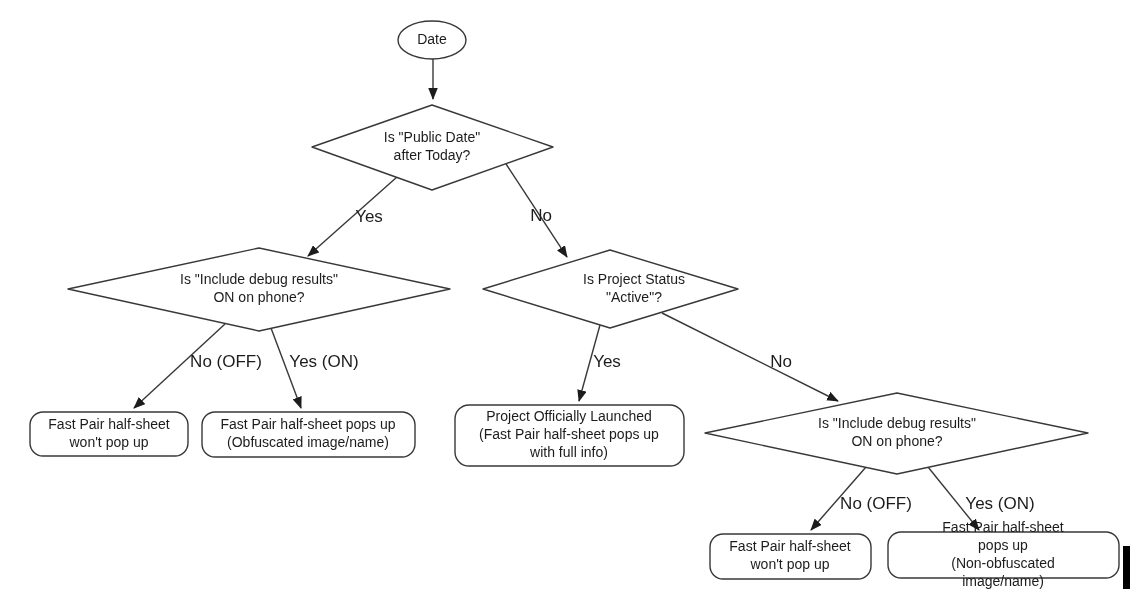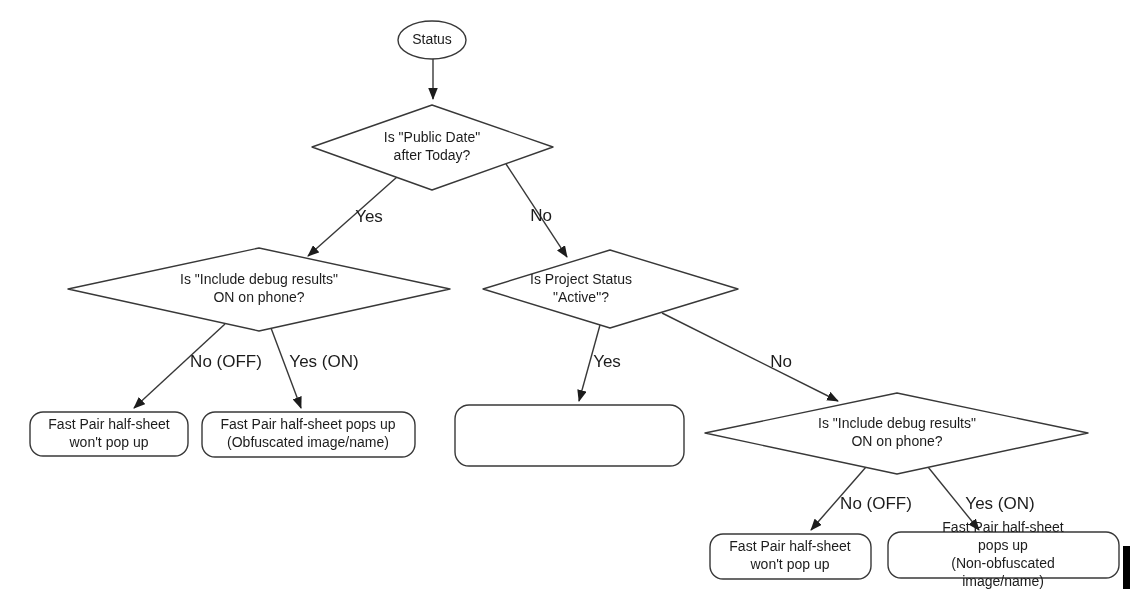--- a/index.html
+++ b/index.html
@@ -60,33 +60,36 @@
 
     <rect class="shape" x="30" y="412" width="158" height="44" rx="13"></rect>
     <rect class="shape" x="202" y="412" width="213" height="45" rx="13"></rect>
     <rect class="shape" x="455" y="405" width="229" height="61" rx="14"></rect>
     <rect class="shape" x="710" y="534" width="161" height="45" rx="13"></rect>
     <rect class="shape" x="888" y="532" width="231" height="46" rx="13"></rect>
 
     <rect x="1123" y="546" width="7" height="43" fill="#000000"></rect>
   </svg>
 
-  <div class="lbl" style="left:432px; top:40px">Status</div>
+  <div class="lbl" style="left:432px; top:40px">Date</div>
   <div class="lbl" style="left:432px; top:147px">Is "Public Date"
 after Today?</div>
   <div class="lbl" style="left:259px; top:289px">Is "Include debug results"
 ON on phone?</div>
-  <div class="lbl" style="left:581px; top:289px">Is Project Status
+  <div class="lbl" style="left:634px; top:289px">Is Project Status
 "Active"?</div>
   <div class="lbl" style="left:897px; top:433px">Is "Include debug results"
 ON on phone?</div>
   <div class="lbl" style="left:109px; top:434px">Fast Pair half-sheet
 won't pop up</div>
   <div class="lbl" style="left:308px; top:434px">Fast Pair half-sheet pops up
 (Obfuscated image/name)</div>
+  <div class="lbl" style="left:569px; top:435px">Project Officially Launched
+(Fast Pair half-sheet pops up
+with full info)</div>
   <div class="lbl" style="left:790px; top:556px">Fast Pair half-sheet
 won't pop up</div>
   <div class="lbl" style="left:1003px; top:555px">Fast Pair half-sheet pops up
 (Non-obfuscated image/name)</div>
 
   <div class="lbl edge-lbl" style="left:369px; top:217px">Yes</div>
   <div class="lbl edge-lbl" style="left:541px; top:216px">No</div>
   <div class="lbl edge-lbl" style="left:226px; top:362px">No (OFF)</div>
   <div class="lbl edge-lbl" style="left:324px; top:362px">Yes (ON)</div>
   <div class="lbl edge-lbl" style="left:607px; top:362px">Yes</div>

